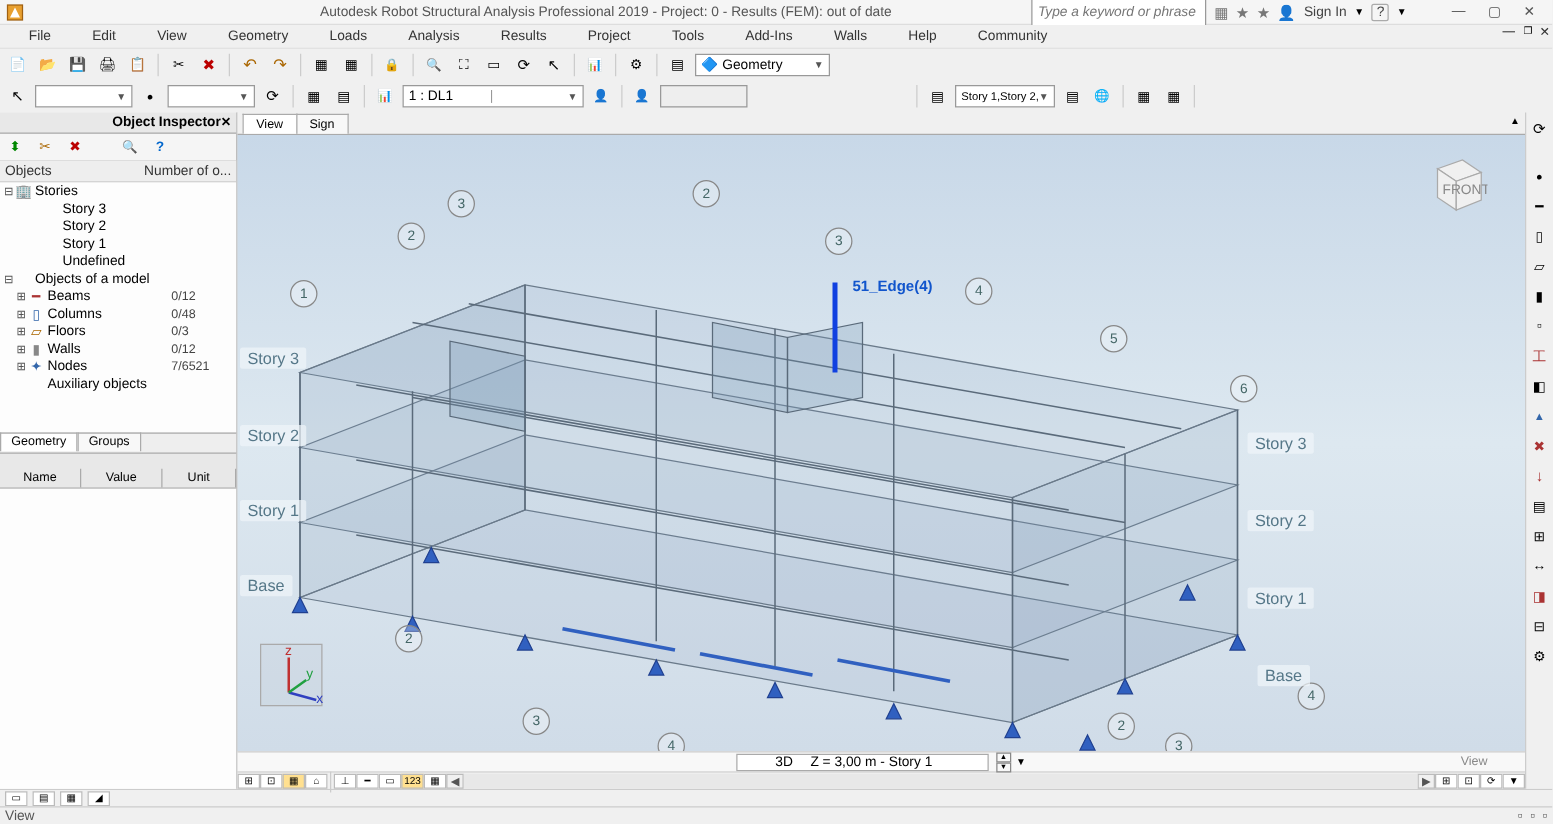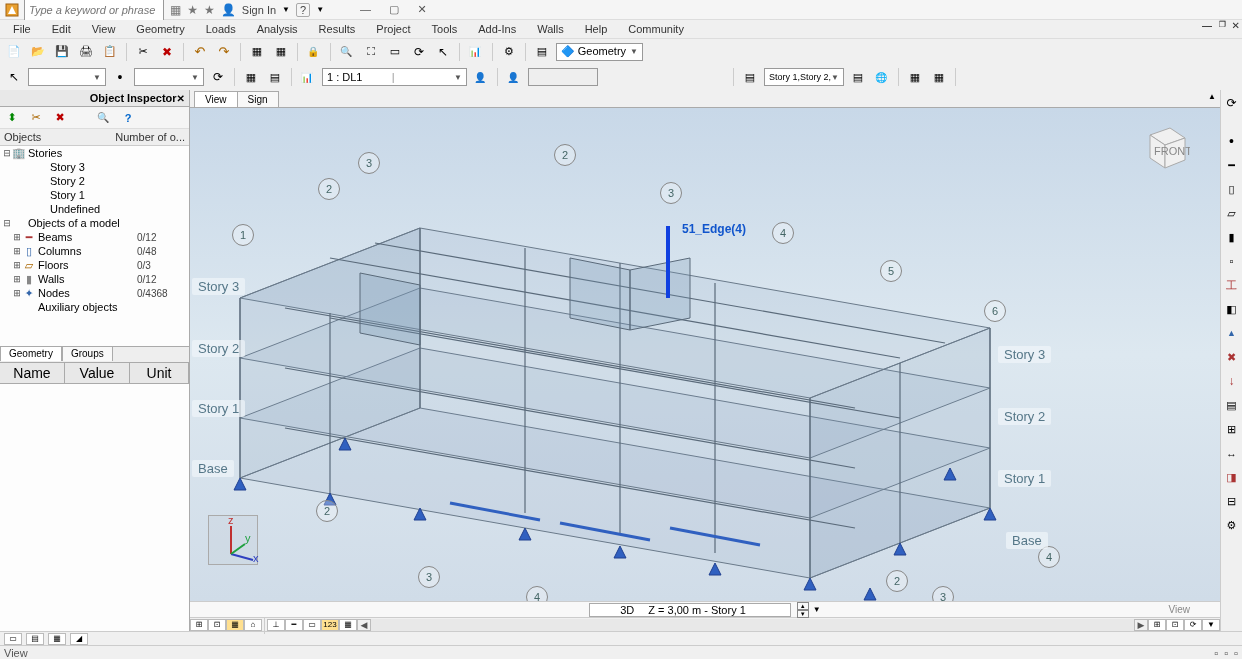--- a/index.html
+++ b/index.html
@@ -9,21 +9,21 @@
 .titlebar .logo { width: 24px; height: 20px; display:flex; align-items:center; justify-content:center; }
 .titlebar .title { flex: 1; text-align: center; color: #555; font-size: 11px; padding-left:120px; }
 .titlebar .search { width: 140px; height: 28px; border: 1px solid #999; background:#fff; padding:0 4px; font-style: italic; color:#888; }
 .titlebar .right { display:flex; align-items:center; gap:6px; padding:0 6px; }
 .titlebar .winbtns { display:flex; gap:18px; padding:0 14px 0 30px; color:#555; }
 .titlebar .winbtn { cursor:pointer; }
 .titlebar .star { color:#777; font-size:12px; }
 .titlebar .signin { color:#444; }
 .titlebar .help { border:1px solid #aaa; border-radius:2px; padding:0 3px; color:#444; }
 
-.menubar { height: 18px; background: #f0f0f0; display:flex; align-items:center; padding: 0 4px; gap: 3px; position:relative; }
+.menubar { height: 18px; background: #f0f0f0; display:flex; align-items:center; padding: 0 14px; gap: 15px; position:relative; }
 .menubar .menu-item { padding: 1px 9px; cursor:pointer; color:#333; }
 .menubar .close-doc { position:absolute; right:2px; top:0; font-size:10px; color:#333; cursor:pointer; }
 .menubar .max-doc { position:absolute; right:16px; top:0; font-size:8px; cursor:pointer; }
 .menubar .min-doc { position:absolute; right:30px; top:0; font-size:10px; cursor:pointer; }
 
 .toolbar1 { height: 26px; background: #f0f0f0; display:flex; align-items:center; padding:0 4px; gap:4px; border-top:1px solid #ddd; }
 .tbtn { width:20px; height:20px; display:flex; align-items:center; justify-content:center; cursor:pointer; border:1px solid transparent; }
 .sep { width:1px; height:18px; background:#ccc; margin:0 2px; }
 .combo { height:18px; border:1px solid #999; background:#fff; padding:0 4px; display:flex; align-items:center; justify-content:space-between; cursor:pointer; }
 .combo .arrow { font-size:8px; color:#555; }
@@ -45,21 +45,21 @@
 .tree-row .ico { width:14px; height:12px; display:flex; align-items:center; justify-content:center; }
 .tree-row .lbl { flex:1; padding-left:2px; }
 .tree-row .cnt { width:50px; text-align:left; color:#444; font-size:10px; }
 .indent1 { padding-left:12px; }
 .indent2 { padding-left:24px; }
 
 .geom-tabs { height:16px; display:flex; background:#eee; border-top:1px solid #aaa; }
 .gtab { padding:1px 8px; border:1px solid #aaa; background:#f8f8f8; cursor:pointer; font-size:10px; border-bottom:none; position:relative; top:-1px; }
 .gtab.active { background:#fff; }
 .props-hdr { display:flex; background:#e8e8e8; border-top:1px solid #aaa; border-bottom:1px solid #aaa; }
-.props-hdr .col { border-right:1px solid #aaa; padding:2px 4px; text-align:center; font-size:14px; }
+.props-hdr .col { border-right:1px solid #aaa; padding:2px 4px; text-align:center; font-size:10px;margin-top:12px; }
 .props-body { flex:1; background:#fdfdfd; }
 
 .viewport { flex:1; display:flex; flex-direction:column; position:relative; }
 .view-tabs { height:18px; background:#f0f0f0; display:flex; align-items:flex-end; padding-left:4px; border-bottom:1px solid #aaa; position:relative; }
 .vtab { padding:2px 10px; border:1px solid #aaa; background:#f8f8f8; cursor:pointer; font-size:10px; border-bottom:none; margin-right:-1px; }
 .vtab.active { background:#fff; }
 .view-tabs .scroll-up { position:absolute; right:4px; top:2px; font-size:8px; cursor:pointer; }
 
 .canvas { flex:1; background: linear-gradient(180deg, #c8d8e8 0%, #dde8f0 50%, #d0dce8 100%); position:relative; overflow:hidden; }
 .canvas svg { position:absolute; top:0; left:0; }
@@ -126,20 +126,21 @@
 </head>
 <body>
 
 <div class="titlebar">
   <div class="logo">
     <svg width="16" height="16">
         <rect x="2" y="2" width="12" height="12" fill="#e8a030" stroke="#a06010"></rect>
         <path d="M4 12 L8 4 L12 12 Z" fill="#fff"></path>
       </svg>
   </div>
+  <div class="title">Autodesk Robot Structural Analysis Professional 2019 - Project: 0 - Results (FEM): out of date</div>
   <input class="search" placeholder="Type a keyword or phrase" style="">
   <div class="right">
     <span class="star">▦</span>
     <span class="star">★</span>
     <span class="star">★</span>
     <span class="star">👤</span>
     <span class="signin">Sign In</span>
     <span style="font-size:8px;">▼</span>
     <span class="help">?</span>
     <span style="font-size:8px;">▼</span>
@@ -192,21 +193,21 @@
   <div class="tbtn ico-zoomall"></div>
   <div class="tbtn ico-window"></div>
   <div class="tbtn ico-refresh"></div>
   <div class="tbtn ico-cursor"></div>
   <div class="sep"></div>
   <div class="tbtn ico-chart"></div>
   <div class="sep"></div>
   <div class="tbtn ico-calc"></div>
   <div class="sep"></div>
   <div class="tbtn ico-layers"></div>
-  <div class="combo" style="width:87px;">
+  <div class="combo" style="width:108px;">
     <span>🔷 <span>Geometry</span></span>
     <span class="arrow">▼</span>
   </div>
 </div>
 
 <div class="toolbar2">
   <div class="tbtn ico-cursor"></div>
   <div class="combo" style="width:78px;">
       <span></span>
       <span class="arrow">▼</span>
@@ -321,21 +322,21 @@
       <div class="tree-row indent1">
           <span class="exp">⊞</span>
           <span class="ico" style="color:#888;">▮</span>
           <span class="lbl">Walls</span>
           <span class="cnt">0/12</span>
         </div>
       <div class="tree-row indent1">
           <span class="exp">⊞</span>
           <span class="ico" style="color:#36a;">✦</span>
           <span class="lbl">Nodes</span>
-          <span class="cnt">0/4368</span>
+          <span class="cnt">7/6521</span>
         </div>
       <div class="tree-row indent1">
           <span class="exp"></span>
           <span class="ico"></span>
           <span class="lbl">Auxiliary objects</span>
         </div>
     </div>
     <div class="geom-tabs">
       <div class="gtab active">Geometry</div>
       <div class="gtab">Groups</div>

